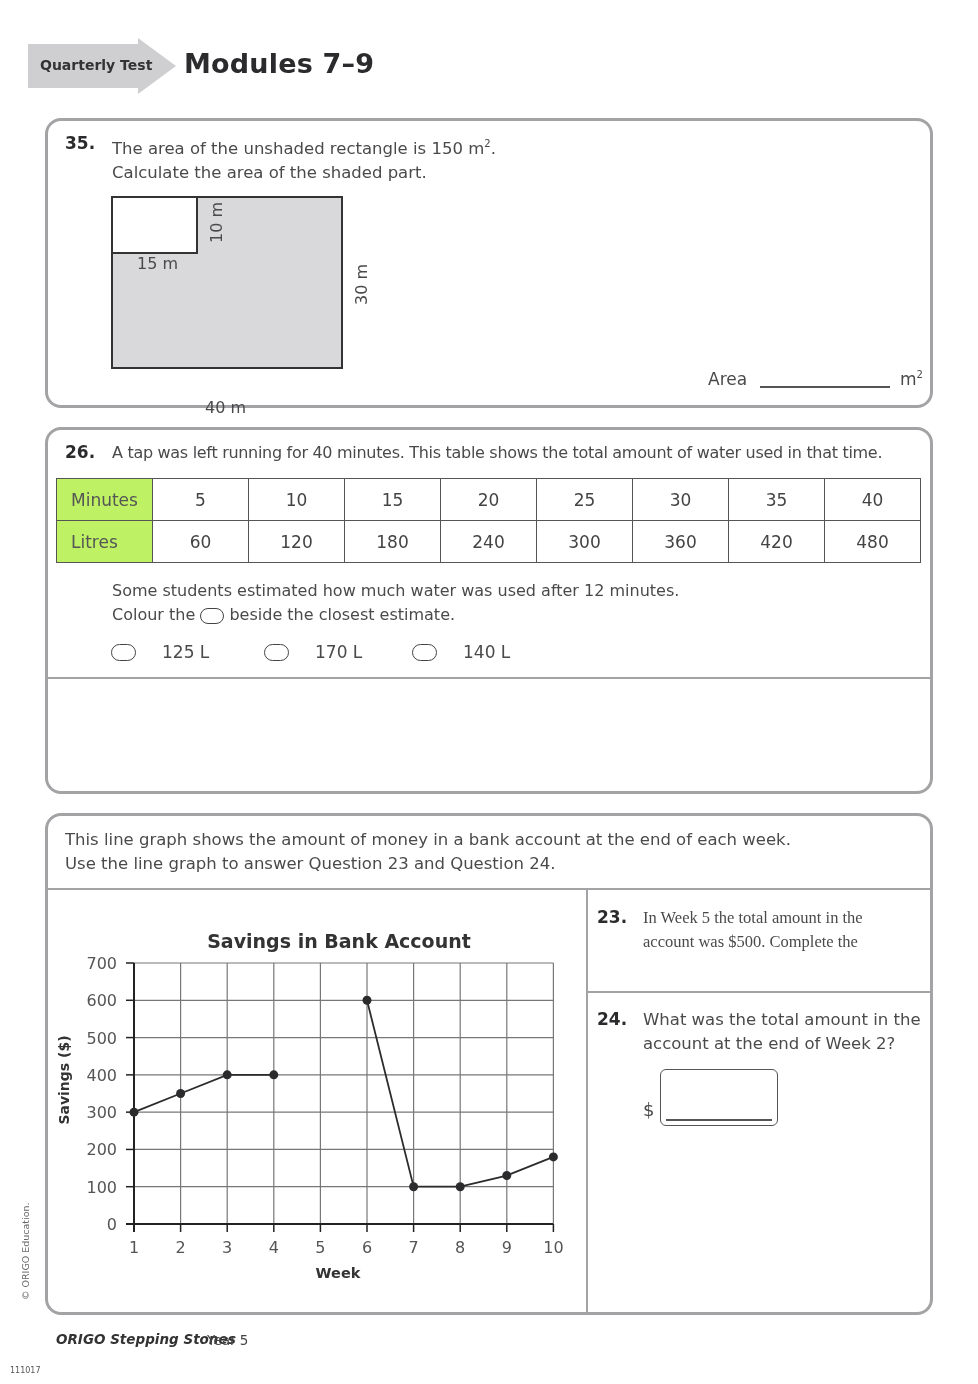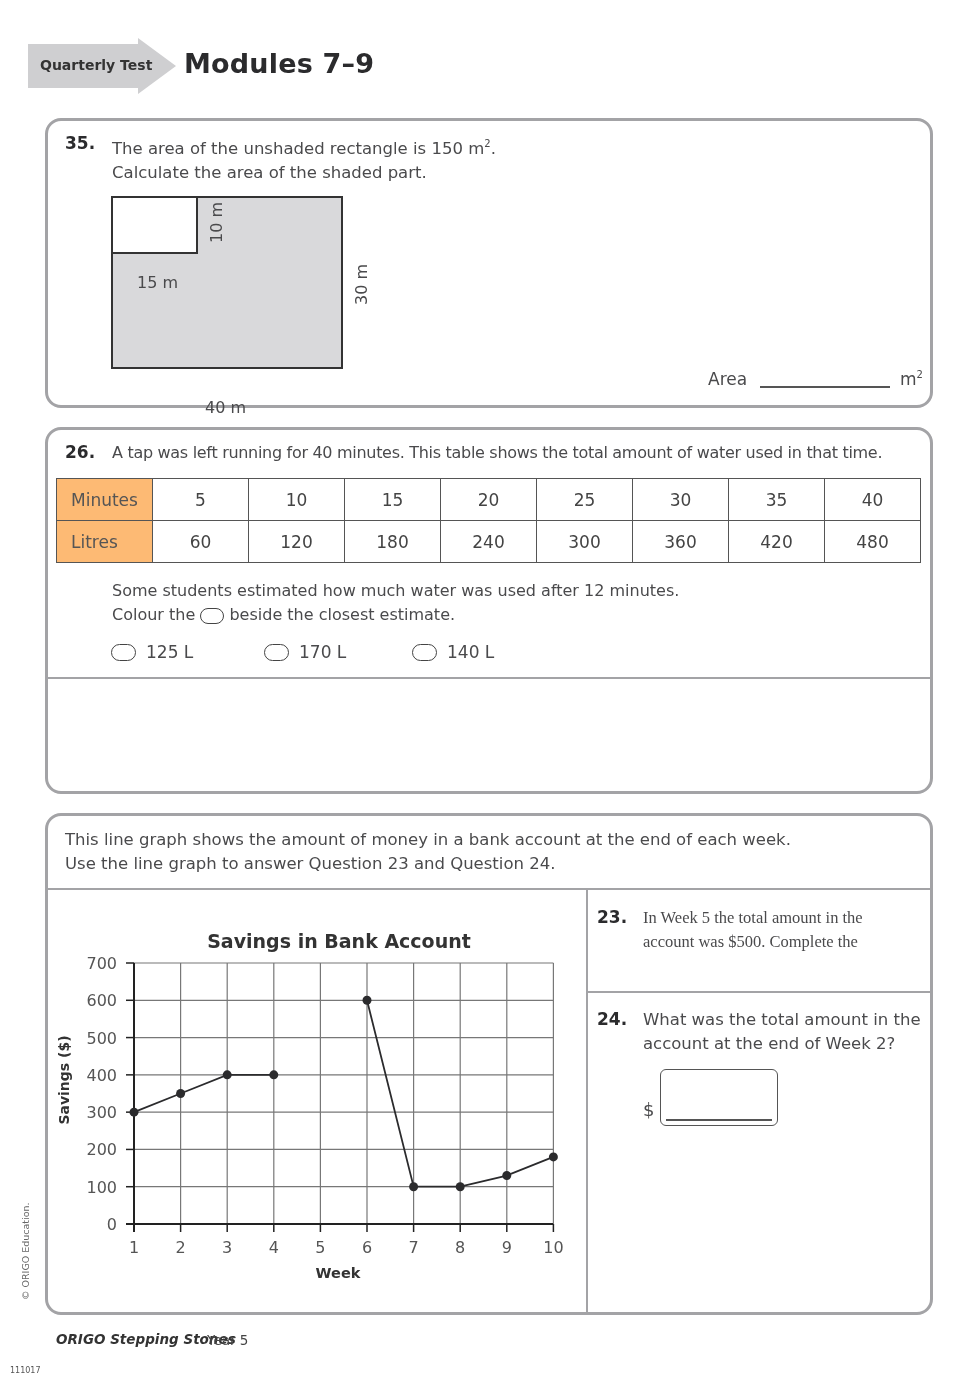--- a/index.html
+++ b/index.html
@@ -11,24 +11,24 @@
   .page-title { position: absolute; left: 184px; top: 48px; font-size: 27px; font-weight: bold; color: #2b2b2d; letter-spacing: 0.2px; }
 
   .card { position: absolute; border: 3px solid #a3a3a6; border-radius: 16px; background: #fff; }
   .qnum { position: absolute; font-weight: bold; font-size: 17px; color: #2b2b2d; }
   .qtext { position: absolute; font-size: 16.5px; line-height: 24px; color: #4a4a4c; }
   .small { font-size: 16px; color: #4a4a4c; position: absolute; }
 
   
   .water-table { position: absolute; left: 56px; top: 478px; border-collapse: collapse; }
   .water-table td { border: 1.5px solid #555; width: 96px; height: 42px; text-align: center; font-size: 17px; color: #444; }
-  .water-table td.head { background: #fdba74; text-align: left; padding-left: 14px; color: #555; }
+  .water-table td.head { background: #bef264; text-align: left; padding-left: 14px; color: #555; }
 
   .oval { display: inline-block; width: 25px; height: 17px; border: 1.5px solid #444; border-radius: 9px; vertical-align: middle; }
-  .option { position: absolute; top: 642px; font-size: 17px; color: #4a4a4c; display: flex; align-items: center; gap: 10px; }
+  .option { position: absolute; top: 642px; font-size: 17px; color: #4a4a4c; display: flex; align-items: center; gap: 26px; }
 
   .divider-h { position: absolute; background: #a3a3a6; height: 2px; }
   .divider-v { position: absolute; background: #a3a3a6; width: 2px; }
 
   .answer-box { position: absolute; left: 660px; top: 1069px; width: 118px; height: 57px; border: 1.5px solid #555; border-radius: 6px; }
   .answer-line { position: absolute; left: 666px; top: 1119px; width: 106px; height: 1.5px; background: #555; }
 
   .footer-brand { position: absolute; left: 56px; top: 1331px; font-size: 13.5px; font-weight: bold; font-style: italic; color: #333; }
   .footer-year { position: absolute; left: 207px; top: 1332px; font-size: 13.5px; color: #444; }
   .footer-code { position: absolute; left: 10px; top: 1366px; font-size: 8px; color: #555; }
@@ -45,21 +45,21 @@
 
 <div class="card" style="left:45px; top:118px; width:888px; height:290px;"></div>
 <div class="qnum" style="left:65px; top:133px;">35.</div>
 <div class="qtext" style="left:112px; top:132px;">
   <div><span>The area of the unshaded rectangle is 150 m</span><sup style="font-size:10px;">2</sup><span>.</span></div>
   <div>Calculate the area of the shaded part.</div>
 </div>
 
 <div style="position:absolute; left:111px; top:196px; width:232px; height:173px; background:#d9d9db; border:2px solid #333;"></div>
 <div style="position:absolute; left:111px; top:196px; width:87px; height:58px; background:#fff; border:2px solid #333;"></div>
-<div class="small" style="left:137px; top:273px;">15 m</div>
+<div class="small" style="left:137px; top:254px;">15 m</div>
 <div class="small" style="left:207px; top:243px; transform:rotate(-90deg); transform-origin:left top; white-space:nowrap;">10 m</div>
 <div class="small" style="left:352px; top:305px; transform:rotate(-90deg); transform-origin:left top; white-space:nowrap;">30 m</div>
 <div class="small" style="left:205px; top:398px;">40 m</div>
 
 <div class="small" style="left:708px; top:369px; font-size:17px;">Area</div>
 <div style="position:absolute; left:760px; top:386px; width:130px; height:1.5px; background:#555;"></div>
 <div class="small" style="left:900px; top:369px; font-size:17px;"><span>m</span><sup style="font-size:10px;">2</sup></div>
 
 <div class="card" style="left:45px; top:427px; width:888px; height:367px;"></div>
 <div class="qnum" style="left:65px; top:442px;">26.</div>

